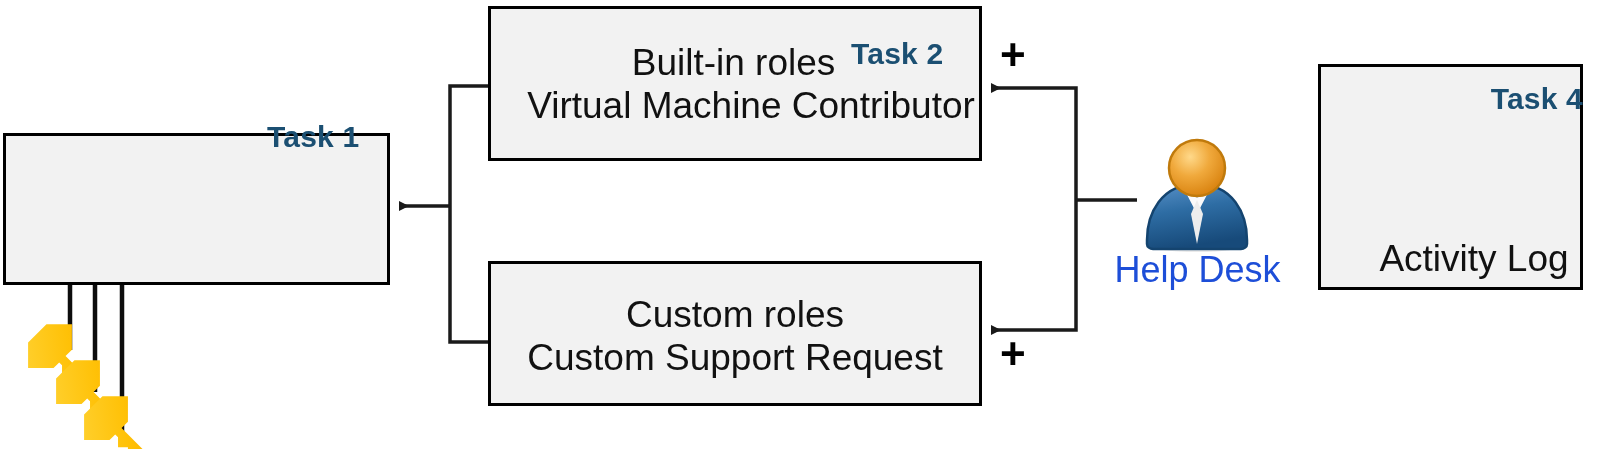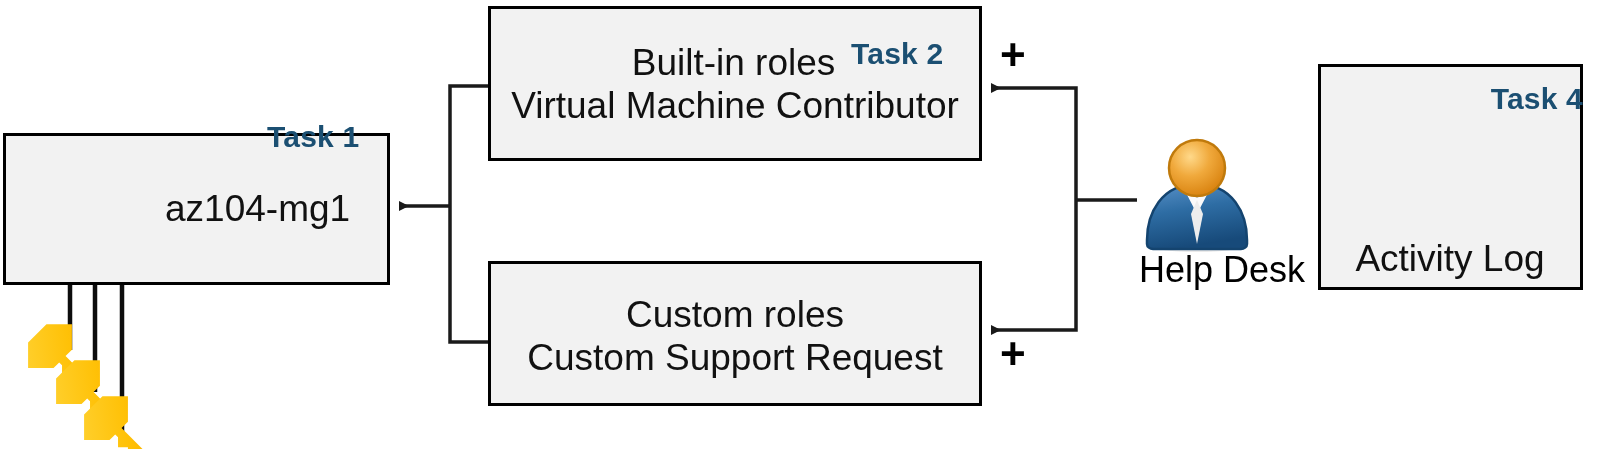--- a/index.html
+++ b/index.html
@@ -42,24 +42,24 @@
   .plus {
     position: absolute;
     color: #000000;
     font-weight: bold;
     font-size: 44px;
     line-height: 1;
     font-family: "Liberation Sans", sans-serif;
   }
   .caption {
     position: absolute;
-    color: #000000;
+    color: #1d4ed8;
     font-size: 36px;
     line-height: 1.12;
-    text-align: right;
+    text-align: center;
     white-space: nowrap;
   }
   svg { display: block; }
   .svg-layer {
     position: absolute;
     left: 0;
     top: 0;
     width: 1606px;
     height: 449px;
     pointer-events: none;
@@ -172,32 +172,31 @@
         <path d="M 56 56 L 19 56 A 38 38 0 0 0 24 76 L 56 56 Z" fill="#AFEBFA"></path>
       </g>
       <circle cx="56" cy="56" r="20" fill="#ffffff"></circle>
       <path d="M 56 56 L 90 36" stroke="#E8443A" stroke-width="7" stroke-linecap="round"></path>
       <circle cx="56" cy="56" r="9" fill="#474747"></circle>
     </g>
   </svg>
 
   <div class="task-box" style="left:3px; top:133px; width:387px; height:152px;"></div>
   <div class="task-label" style="left:267px; top:120px;">Task 1</div>
-  <div class="box-text" style="left:165px; top:188px;">az104-mg1</div>
 
   <div class="task-box" style="left:488px; top:6px; width:494px; height:155px;"></div>
   <div class="task-label" style="left:851px; top:15px;margin-top:22px;">Task 2</div>
   <div class="box-text" style="left:484px; top:42px; width:499px;">Built-in roles</div>
-  <div class="box-text" style="left:488px; top:85px; width:494px;">Virtual Machine Contributor</div>
+  <div class="box-text" style="left:488px; top:85px; width:494px;padding-left:16px;">Virtual Machine Contributor</div>
   <div class="plus" style="left:1000px; top:33px;">+</div>
 
   <div class="task-box" style="left:488px; top:261px; width:494px; height:145px;"></div>
   <div class="box-text" style="left:488px; top:294px; width:494px;">Custom roles</div>
   <div class="box-text" style="left:488px; top:337px; width:494px;">Custom Support Request</div>
   <div class="plus" style="left:1000px; top:332px;">+</div>
 
   <div class="caption" style="left:1090px; top:250px; width:215px;">Help Desk</div>
 
   <div class="task-box" style="left:1318px; top:64px; width:265px; height:226px;"></div>
   <div class="task-label" style="left:1318px; top:82px; width:265px; text-align:right;">Task 4</div>
-  <div class="box-text" style="left:1318px; top:238px; width:264px;">Activity Log</div>
+  <div class="box-text" style="left:1318px; top:238px; width:264px;padding-left:24px;">Activity Log</div>
 
 </div>
 
 </body></html>

